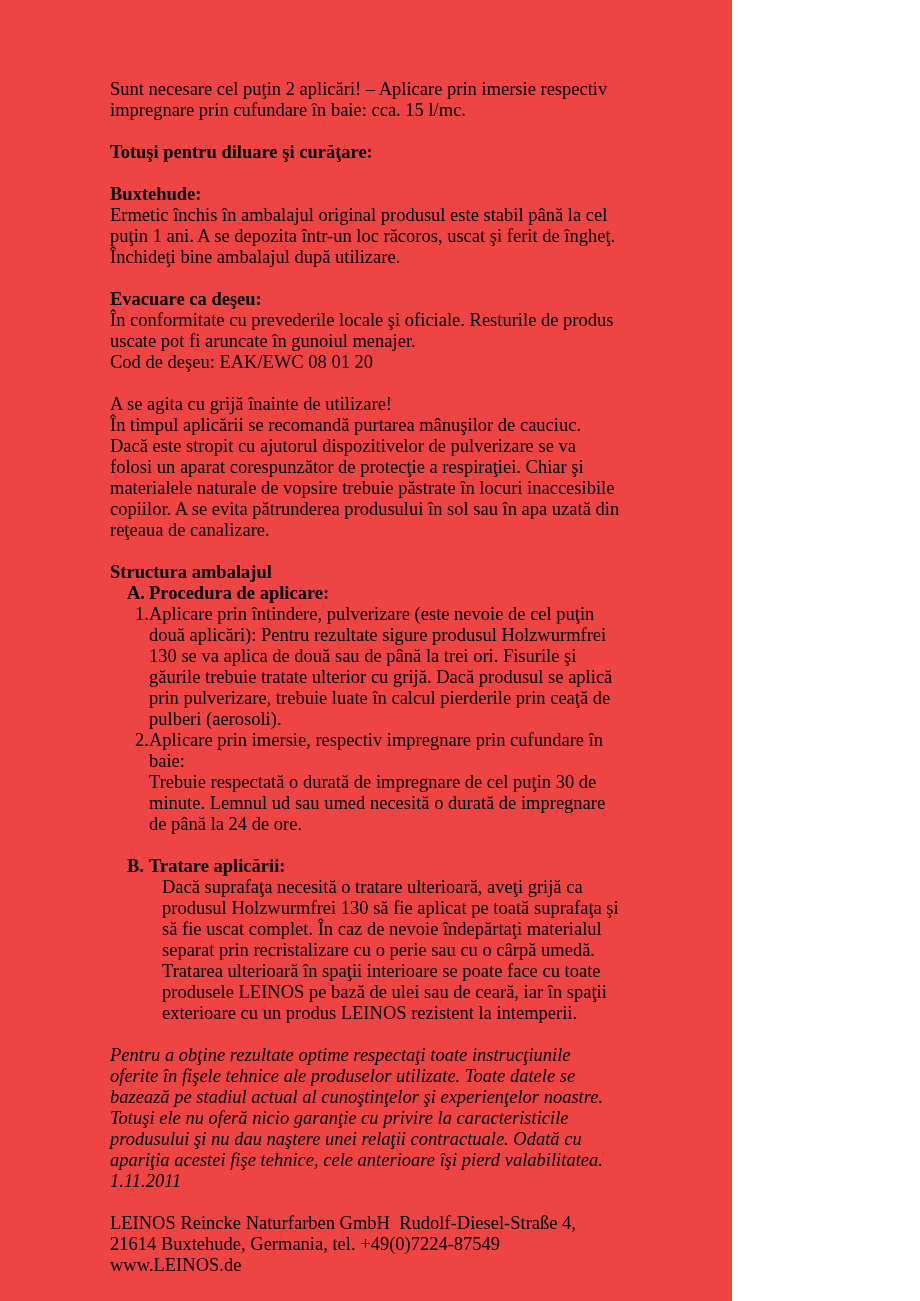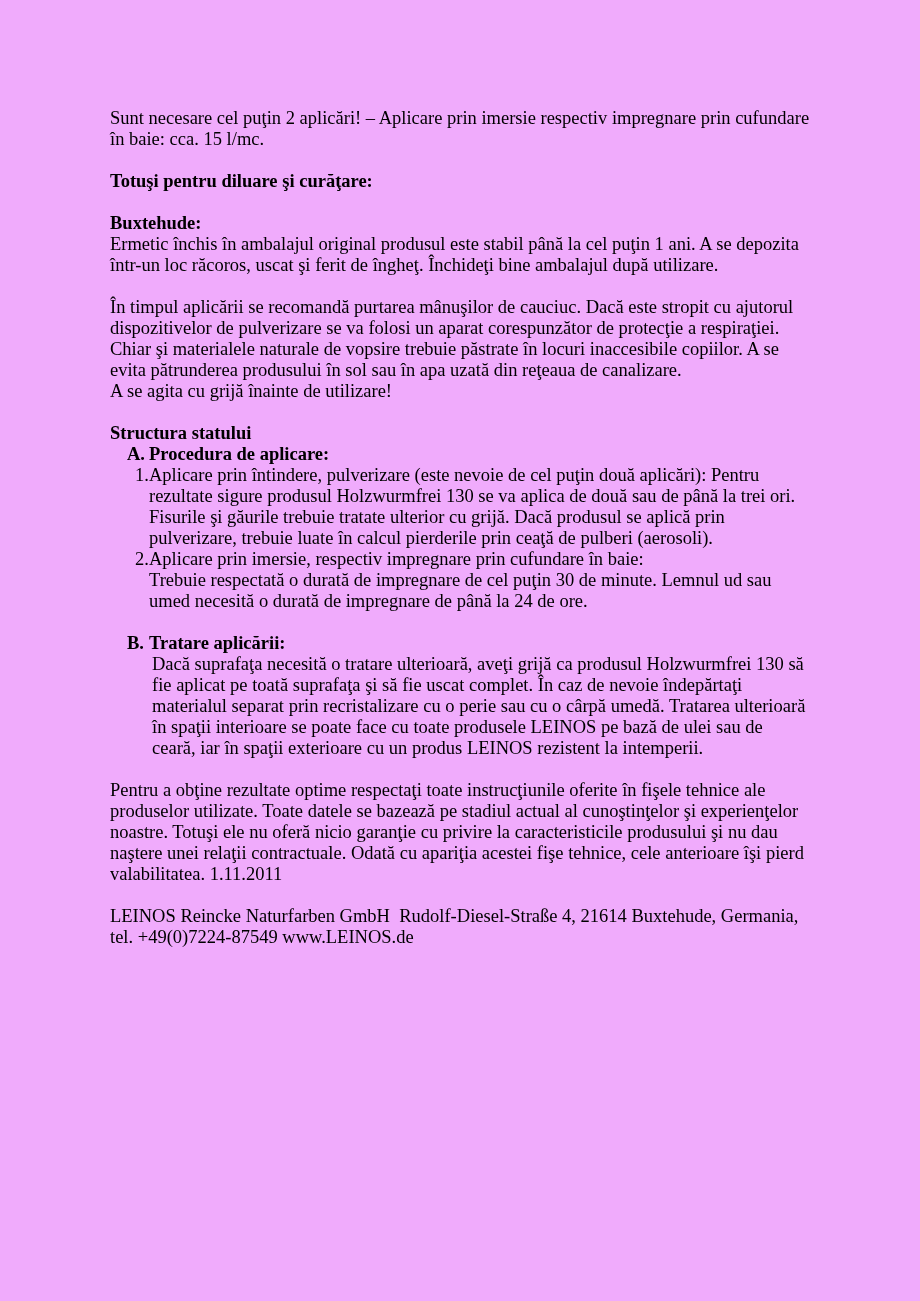--- a/index.html
+++ b/index.html
@@ -2,70 +2,75 @@
 <html><head>
 <meta charset="utf-8">
 <style>
   html, body {
     margin: 0;
     padding: 0;
     background: #ffffff;
   }
   .page {
     position: relative;
-    width: 920px;
+    width: 732px;
     height: 1301px;
-    background: #f0abfc;
+    background: #ef4444;
     box-sizing: border-box;
-    padding: 108px 110px 0 110px;
+    padding: 79px 110px 0 110px;
     font-family: "Liberation Serif", "DejaVu Serif", serif;
     font-size: 18.5px;
     line-height: 21px;
     color: #000000;
     overflow: hidden;
   }
   .para { margin: 0; }
   .sec { margin-top: 21px; }
   .heading { font-weight: bold; }
   
   .ab-block { margin-left: 17px; }
   .ab-head { display: flex; font-weight: bold; }
   .ab-label { flex: 0 0 22px; }
-  .ab-body { margin-left: 25px; }
+  .ab-body { margin-left: 35px; }
   .num-item { display: flex; margin-left: 8px; }
   .num-label { flex: 0 0 14px; }
   .num-text { flex: 1 1 auto; }
   .aftercare { margin-top: 21px; }
-  .disclaimer { margin-top: 21px; }
+  .disclaimer { font-style: italic; margin-top: 21px; }
   .footer { margin-top: 21px; white-space: pre-wrap; }
 </style>
 </head>
 <body>
 
 <div class="page">
 
   <p class="para">Sunt necesare cel puţin 2 aplicări! – Aplicare prin imersie respectiv impregnare prin cufundare în baie: cca. 15 l/mc.</p>
 
   <div class="sec">
     <div class="heading">Totuşi pentru diluare şi curăţare:</div>
   </div>
 
   <div class="sec">
     <div class="heading">Buxtehude:</div>
     <div class="para">Ermetic închis în ambalajul original produsul este stabil până la cel puţin 1 ani. A se depozita într-un loc răcoros, uscat şi ferit de îngheţ. Închideţi bine ambalajul după utilizare.</div>
   </div>
 
-
   <div class="sec">
-    <div class="para">În timpul aplicării se recomandă purtarea mânuşilor de cauciuc. Dacă este stropit cu ajutorul dispozitivelor de pulverizare se va folosi un aparat corespunzător de protecţie a respiraţiei. Chiar şi materialele naturale de vopsire trebuie păstrate în locuri inaccesibile copiilor. A se evita pătrunderea produsului în sol sau în apa uzată din reţeaua de canalizare.</div>
-    <div class="para">A se agita cu grijă înainte de utilizare!</div>
+    <div class="heading">Evacuare ca deşeu:</div>
+    <div class="para">În conformitate cu prevederile locale şi oficiale. Resturile de produs uscate pot fi aruncate în gunoiul menajer.</div>
+    <div class="para">Cod de deşeu: EAK/EWC 08 01 20</div>
   </div>
 
   <div class="sec">
-    <div class="heading">Structura statului</div>
+    <div class="para">A se agita cu grijă înainte de utilizare!</div>
+    <div class="para">În timpul aplicării se recomandă purtarea mânuşilor de cauciuc. Dacă este stropit cu ajutorul dispozitivelor de pulverizare se va folosi un aparat corespunzător de protecţie a respiraţiei. Chiar şi materialele naturale de vopsire trebuie păstrate în locuri inaccesibile copiilor. A se evita pătrunderea produsului în sol sau în apa uzată din reţeaua de canalizare.</div>
+  </div>
+
+  <div class="sec">
+    <div class="heading">Structura ambalajul</div>
 
     <div class="ab-block">
       <div class="ab-head">
         <span class="ab-label">A.</span>
         <span>Procedura de aplicare:</span>
       </div>
       <div class="num-item">
         <span class="num-label">1.</span>
         <span class="num-text">Aplicare prin întindere, pulverizare (este nevoie de cel puţin două aplicări): Pentru rezultate sigure produsul Holzwurmfrei 130 se va aplica de două sau de până la trei ori. Fisurile şi găurile trebuie tratate ulterior cu grijă. Dacă produsul se aplică prin pulverizare, trebuie luate în calcul pierderile prin ceaţă de pulberi (aerosoli).</span>
       </div>

